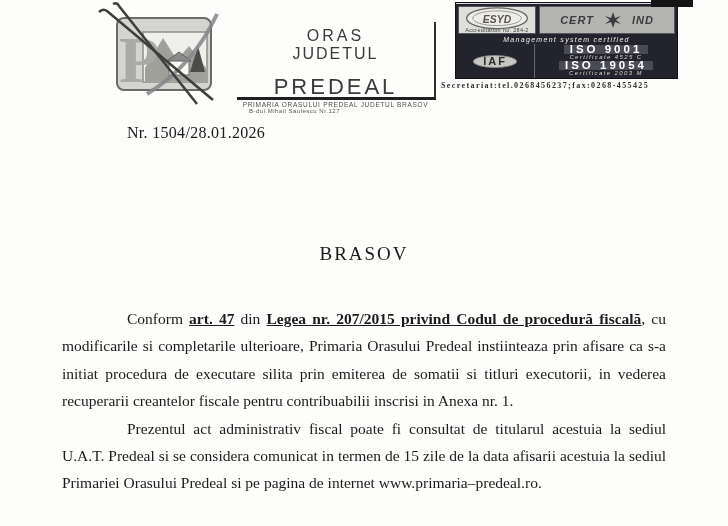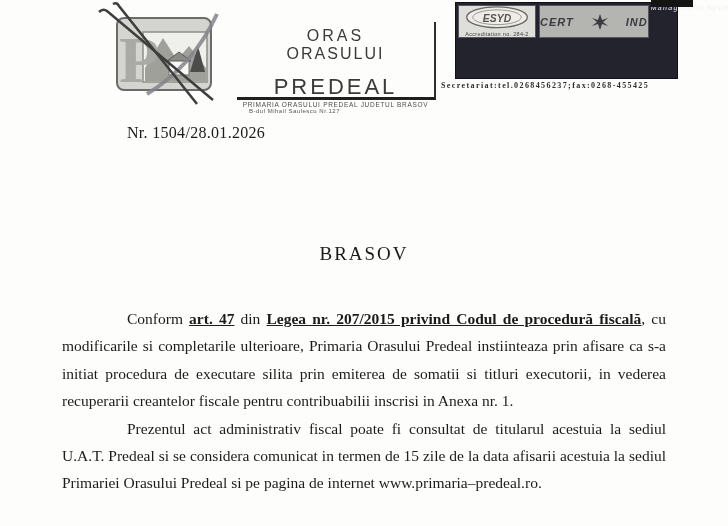--- a/index.html
+++ b/index.html
@@ -19,38 +19,38 @@
   }
   .cb-l1 { font-size:16px; letter-spacing:3px; line-height:18px; }
   .cb-l2 { font-size:16px; letter-spacing:2px; line-height:18px; }
   .cb-l3 { font-size:22px; letter-spacing:3px; line-height:23px; font-weight:400;margin-top:12px; }
   .cb-sub1 { margin-top:3px; font-size:6.5px; letter-spacing:0.7px; color:#4d4d4d; }
   .cb-sub2 { font-size:6px; letter-spacing:0.5px; color:#555; text-align:left; padding-left:12px; }
   
   .badge {
     position:absolute; left:455px; top:2px; width:223px; height:77px;
     background:#23232e; border:1px solid #101016;
-    display:flex; 
+    display:flex; flex-direction:column;
     font-family:"Liberation Sans", sans-serif;
   }
   .badge-title {
     height:12px; line-height:11px; color:#fff; font-weight:700; font-style:italic;
     font-size:8.5px; letter-spacing:1.4px; text-align:center;
     border-bottom:1px solid #d8d8d8; white-space:nowrap; overflow:hidden;
   }
   .badge-logos { display:flex; height:36px; gap:3px; padding:2px 2px 1px 2px; }
   .cell-esyd { width:78px; background:#dededa; position:relative; border:1px solid #55555f; }
   .esyd-svg { display:block; margin:0 auto; width:74px; height:26px; }
   .accred {
     position:absolute; left:0; bottom:0; width:100%;
     font-size:5.5px; letter-spacing:0.3px; color:#3d3d3d; text-align:center; white-space:nowrap;
   }
   .cell-certind {
     flex:1; background:#b4b4b0; border:1px solid #55555f;
-    display:flex; align-items:center; justify-content:center; gap:18px;
+    display:flex; align-items:center; justify-content:center; gap:11px;
     color:#3a3a42; font-weight:700; font-style:italic; font-size:11px; letter-spacing:1px;
   }
   .certind-star { width:16px; height:16px; }
   .badge-band {
     height:10px; line-height:9px; color:#f0f0f0; font-style:italic;
     font-size:7px; letter-spacing:1.3px; text-align:center; white-space:nowrap;
   }
   .badge-bottom { flex:1; display:flex; }
   .cell-iaf { width:78px; display:flex; align-items:center; justify-content:center; }
   .iaf-oval {
@@ -103,21 +103,21 @@
     <text x="26" y="80" font-family="Liberation Serif, serif" font-size="66" font-weight="bold" fill="#a9a9a5" stroke="#55555
 
 2" stroke-width="1.5">P</text>
     <path d="M124 12 Q100 64 54 92" fill="none" stroke="#84848a" stroke-width="4" opacity="0.85"></path>
     <path d="M6 10 Q10 6 14 9 L120 98" fill="none" stroke="#3e3e3c" stroke-width="2.5"></path>
     <path d="M20 2 Q24 0 26 4 L104 102" fill="none" stroke="#3e3e3c" stroke-width="2.5"></path>
   </svg>
 
   <div class="center-block">
     <div class="cb-l1">ORAS</div>
-    <div class="cb-l2">ORASULUI</div>
+    <div class="cb-l2">JUDETUL</div>
     <div class="cb-l3">PREDEAL</div>
     <div class="cb-sub1">PRIMARIA ORASULUI PREDEAL JUDETUL BRASOV</div>
     <div class="cb-sub2">B-dul Mihail Saulescu Nr.127</div>
   </div>
 
   <div class="badge">
     <div class="badge-title">PRIMARIA ORASULUI PREDEAL</div>
     <div class="badge-logos">
       <div class="cell-esyd">
         <svg class="esyd-svg" viewBox="0 0 78 30">

